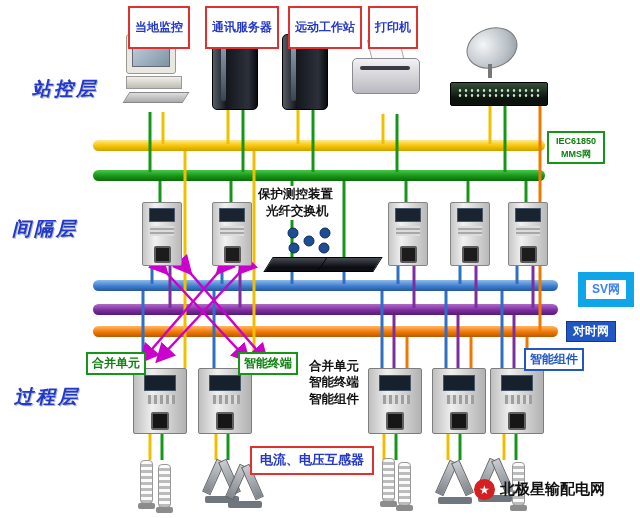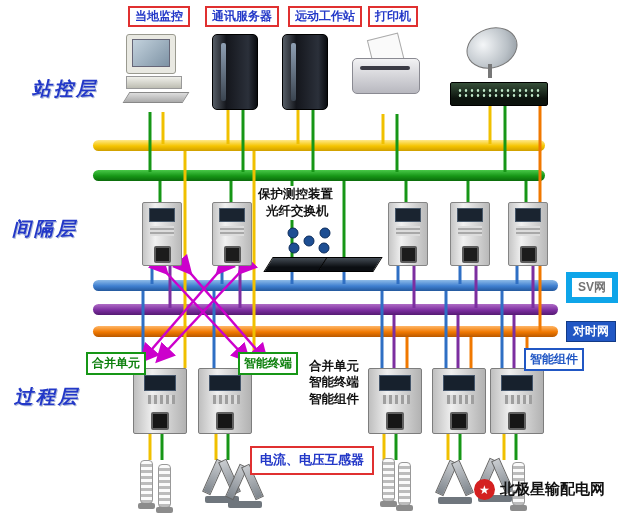--- a/index.html
+++ b/index.html
@@ -10,37 +10,37 @@
   
   .bus{position:absolute;height:11px;border-radius:6px;z-index:2;}
   .bus.yellow{left:93px;top:140px;width:452px;background:linear-gradient(#ffe98a,#f5c400 55%,#cf9f00);}
   .bus.green {left:93px;top:170px;width:452px;background:linear-gradient(#49c949,#169616 55%,#0b6b0b);}
   .bus.blue  {left:93px;top:280px;width:465px;background:linear-gradient(#8ebbe8,#3f7fd0 55%,#24589c);}
   .bus.purple{left:93px;top:304px;width:465px;background:linear-gradient(#b06cc6,#7c2ea0 55%,#551a72);}
   .bus.orange{left:93px;top:326px;width:465px;background:linear-gradient(#ffb668,#f07800 55%,#b85800);}
 
   
   .dev-label{position:absolute;z-index:6;border:2px solid #e03030;background:#fff;color:#2338c8;
-             font-size:12px;font-weight:bold;padding:1px 5px;white-space:nowrap;line-height:1.25;}
+             font-size:12px;font-weight:bold;padding:12px 5px;white-space:nowrap;line-height:1.25;}
   .layer{position:absolute;z-index:6;color:#2338c8;font-weight:bold;font-style:italic;font-size:19px;
          letter-spacing:3px;text-shadow:1px 1px 0 #aab6d8;}
   .txt-label{position:absolute;z-index:6;background:#fff;color:#111;font-size:12.5px;font-weight:bold;
              white-space:nowrap;padding:0 2px;}
   .gbox{position:absolute;z-index:6;border:2px solid #169616;color:#0d800d;background:#fff;
         font-size:12px;font-weight:bold;padding:1px 4px;white-space:nowrap;}
   .bbox{position:absolute;z-index:6;border:2px solid #2157c4;color:#2157c4;background:#fff;
         font-size:12px;font-weight:bold;padding:1px 4px;white-space:nowrap;}
   .center-txt{position:absolute;z-index:6;background:#fff;color:#111;font-size:12.5px;font-weight:bold;
               line-height:1.3;text-align:center;padding:0 3px;}
   .primary-label{position:absolute;z-index:7;border:2px solid #e03030;background:#fff;color:#2338c8;
                  font-size:13px;font-weight:bold;text-align:center;line-height:1.45;padding:3px 8px;white-space:nowrap;}
   .mms-box{position:absolute;z-index:6;border:2px solid #169616;color:#0d800d;background:#fff;
            font-size:9px;font-weight:bold;text-align:center;line-height:1.4;padding:2px 3px;width:48px;}
   .net-box{position:absolute;z-index:6;font-size:12px;font-weight:bold;padding:1px 6px;background:#fff;white-space:nowrap;}
-  .net-box.sv{border:6px solid #0ea5e9;color:#737373;}
+  .net-box.sv{border:8px solid #0ea5e9;color:#3b82f6;margin-left:12px;}
   .net-box.goose{border:2px solid #2157c4;color:#1a1a38;}
   .net-box.timing{background:#2157c4;color:#fff;border:1px solid #123a86;}
 
   
   .dev{position:absolute;z-index:4;}
   .crt{width:48px;height:38px;background:#e9e9e2;border:1px solid #9a9a90;border-radius:3px;}
   .crt .scr{width:36px;height:26px;margin:4px auto 0;background:linear-gradient(135deg,#c3d2dd,#7e93a5);border:1px solid #667;}
   .sysunit{width:54px;height:11px;margin-top:2px;background:linear-gradient(#f0f0ea,#bdbdb2);border:1px solid #999;}
   .kbd{width:58px;height:9px;margin-top:3px;background:linear-gradient(#ddd,#aaa);border:1px solid #888;transform:skewX(-32deg);}
   .tower{width:44px;height:74px;border-radius:5px;border:1px solid #000;
@@ -303,20 +303,24 @@
     </div>
   <div class="breaker" style="left:478px;top:456px">
       <div class="base"></div>
     </div>
   <div class="insulator" style="left:512px;top:462px"></div>
 
   <div class="primary-label" style="left:250px;top:446px">
     <div>电流、电压互感器</div>
   </div>
 
+  <div class="mms-box" style="left:547px;top:131px">
+    <div>IEC61850</div>
+    <div>MMS网</div>
+  </div>
   <div class="net-box sv" style="left:566px;top:272px">SV网</div>
   <div class="net-box timing" style="left:566px;top:321px">对时网</div>
 
   <div class="watermark" style="left:474px;top:479px">
     <span class="wm-logo">★</span>
     <span>北极星输配电网</span>
   </div>
 
 </div>
 

